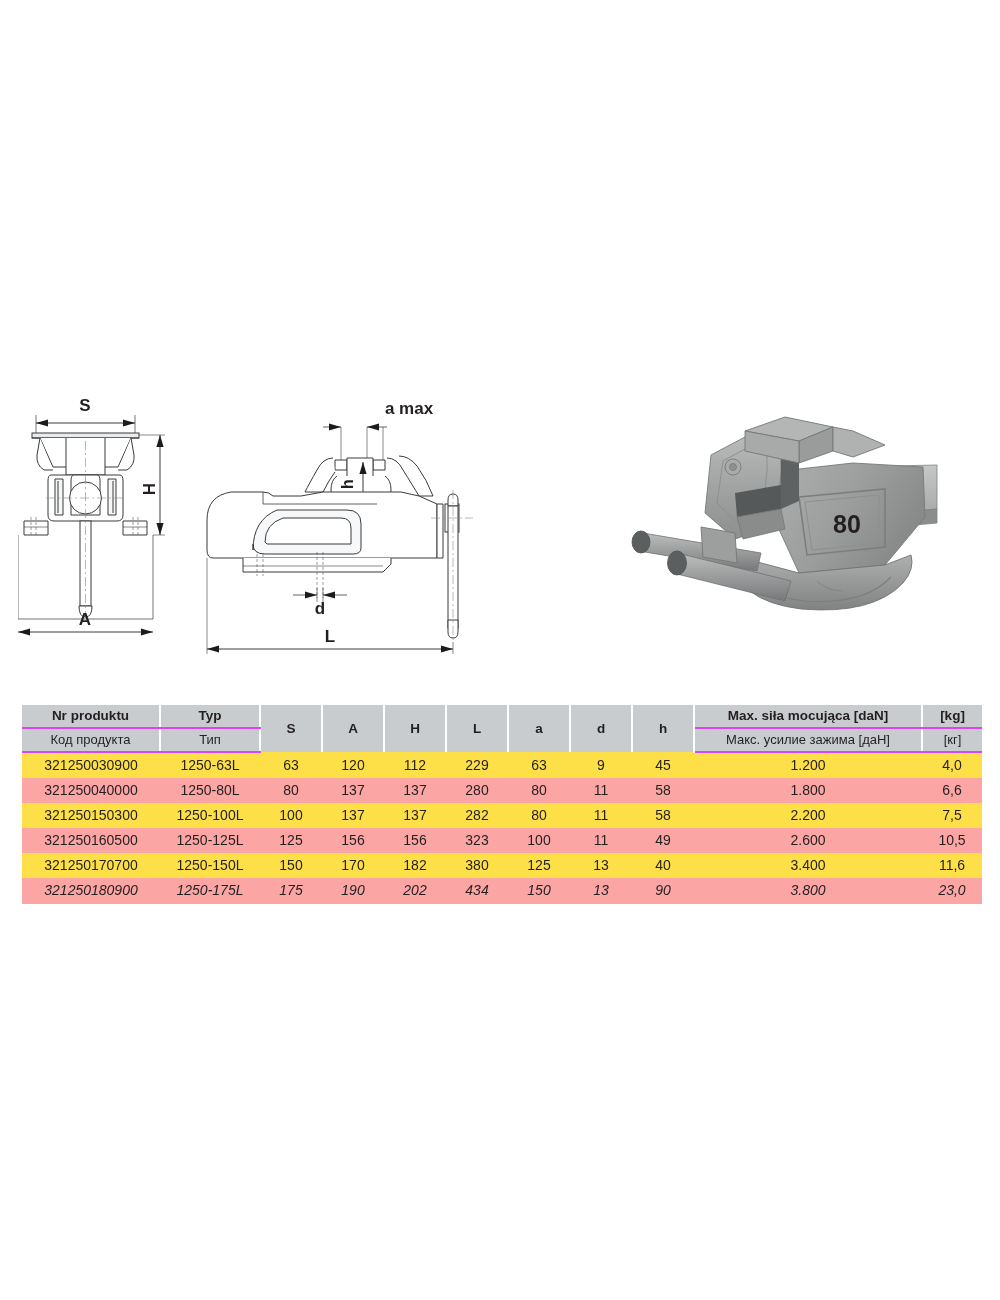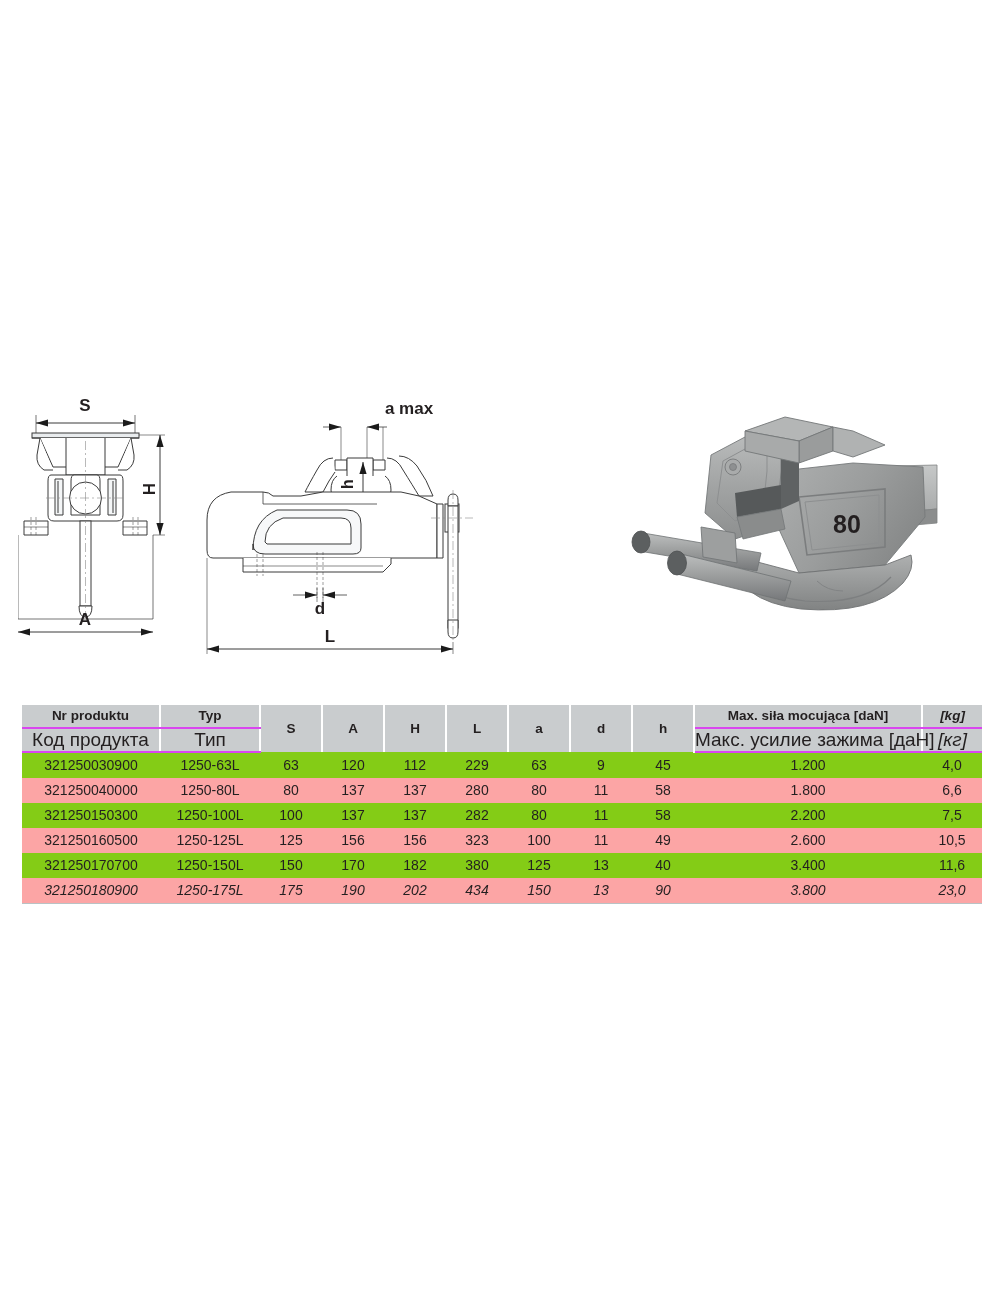--- a/index.html
+++ b/index.html
@@ -60,37 +60,36 @@
     border-right: 2px solid #ffffff;
     border-bottom: 2px solid #d946ef;
     font-weight: normal;
   }
   table.spec thead tr.hdr-top th {
     font-weight: bold;
     font-size: 13.5px;
   }
   table.spec thead tr.hdr-bot th {
     font-weight: normal;
-    font-size: 19px;
+    font-size: 13px;
   }
   table.spec thead th.merged {
     border-bottom: none;
   }
   table.spec thead th:last-child {
     border-right: none;
-    font-style: italic;
   }
   
   table.spec tbody td {
     height: 25px;
     line-height: 25px;
     font-size: 14px;
     border: none;
   }
-  table.spec tbody tr.odd td  { background: #84cc16; }
+  table.spec tbody tr.odd td  { background: #fde047; }
   table.spec tbody tr.even td { background: #fca5a5; }
   table.spec tbody tr:last-child td {
     border-bottom: 1px solid #b9c2c4;
     font-style: italic;
   }
 
   
   col.c-code { width: 138px; }
   col.c-type { width: 100px; }
   col.c-dim  { width: 62px;  }

